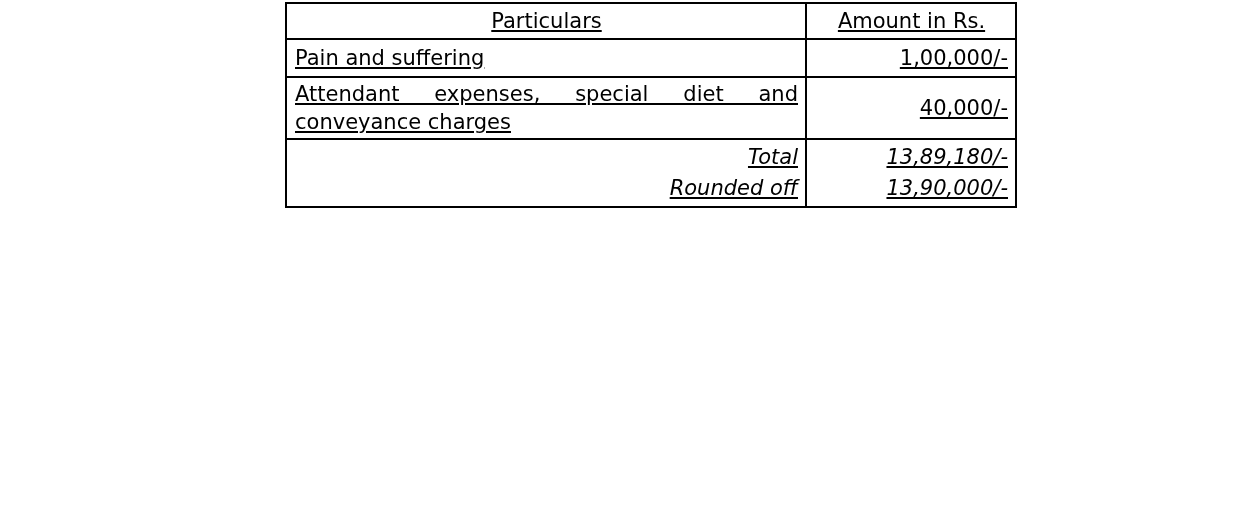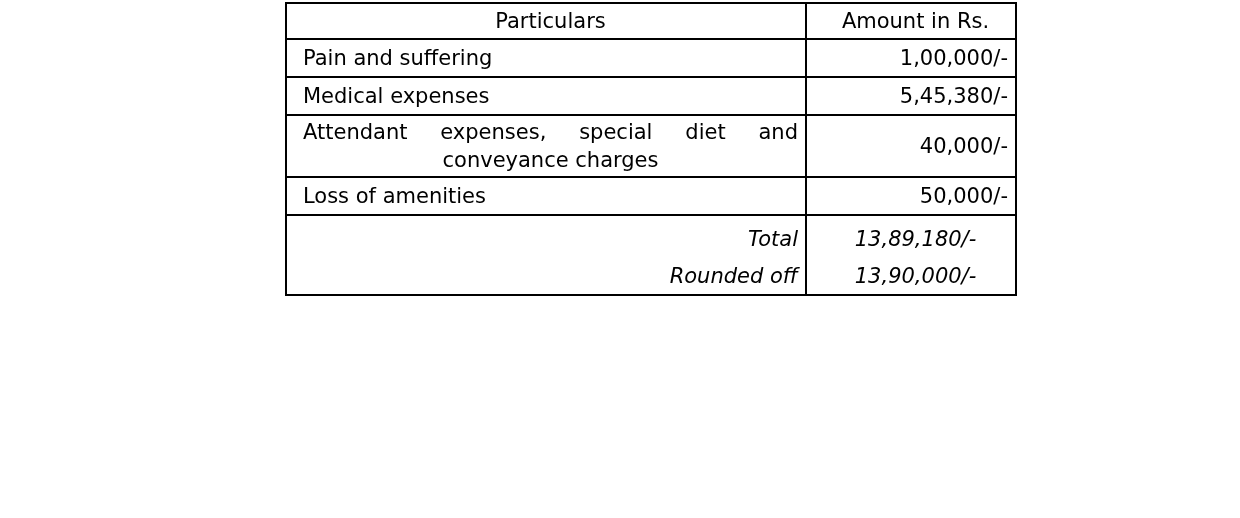--- a/index.html
+++ b/index.html
@@ -19,39 +19,40 @@
     position: absolute;
     left: 285px;
     top: 2px;
     width: 730px;
     border-collapse: collapse;
     table-layout: fixed;
   }
   table.comp-table td {
     border: 2px solid #000000;
     font-size: 21px;
-    padding: 2px 7px 2px 16px;
+    padding: 2px 7px 2px 8px;
     vertical-align: middle;
     overflow: hidden;
+    text-decoration: underline;
   }
   td.th {
     text-align: center;
     height: 30px;
   }
   td.p { text-align: left; }
   td.a { text-align: right; }
   tr.single td { height: 32px; }
-  .line { line-height: 28px; text-align: center; }
+  .line { line-height: 28px; }
   .justify {
     text-align: justify;
     text-align-last: justify;
   }
   .bold { font-weight: bold; }
   tr.tall .line { line-height: 34px; }
-  tr.summary .line { line-height: 31px; margin-top: 6px; }
+  tr.summary .line { line-height: 31px; }
   .italic { font-style: italic; }
   .right { text-align: right; }
 </style>
 </head>
 <body>
 
 <div class="page">
   <table class="comp-table">
     <colgroup>
       <col style="width:520px">
@@ -62,39 +63,31 @@
         <tr>
       <td class="th">Particulars</td>
       <td class="th">Amount in Rs.</td>
     </tr>
 
     <tr class="single">
       <td class="p">Pain and suffering</td>
       <td class="a">1,00,000/-</td>
     </tr>
 
-    <tr class="single">
-      <td class="p">Medical expenses</td>
-      <td class="a">5,45,380/-</td>
-    </tr>
 
     <tr>
       <td class="p">
         <div class="line justify">Attendant expenses, special diet and</div>
         <div class="line">conveyance charges</div>
       </td>
       <td class="a">40,000/-</td>
     </tr>
 
 
 
-    <tr class="single">
-      <td class="p">Loss of amenities</td>
-      <td class="a">50,000/-</td>
-    </tr>
 
 
 
     <tr class="summary">
       <td class="p">
         <div class="line right italic">Total</div>
         <div class="line right italic">Rounded off</div>
       </td>
       <td class="a">
         <div class="line italic">13,89,180/-</div>

